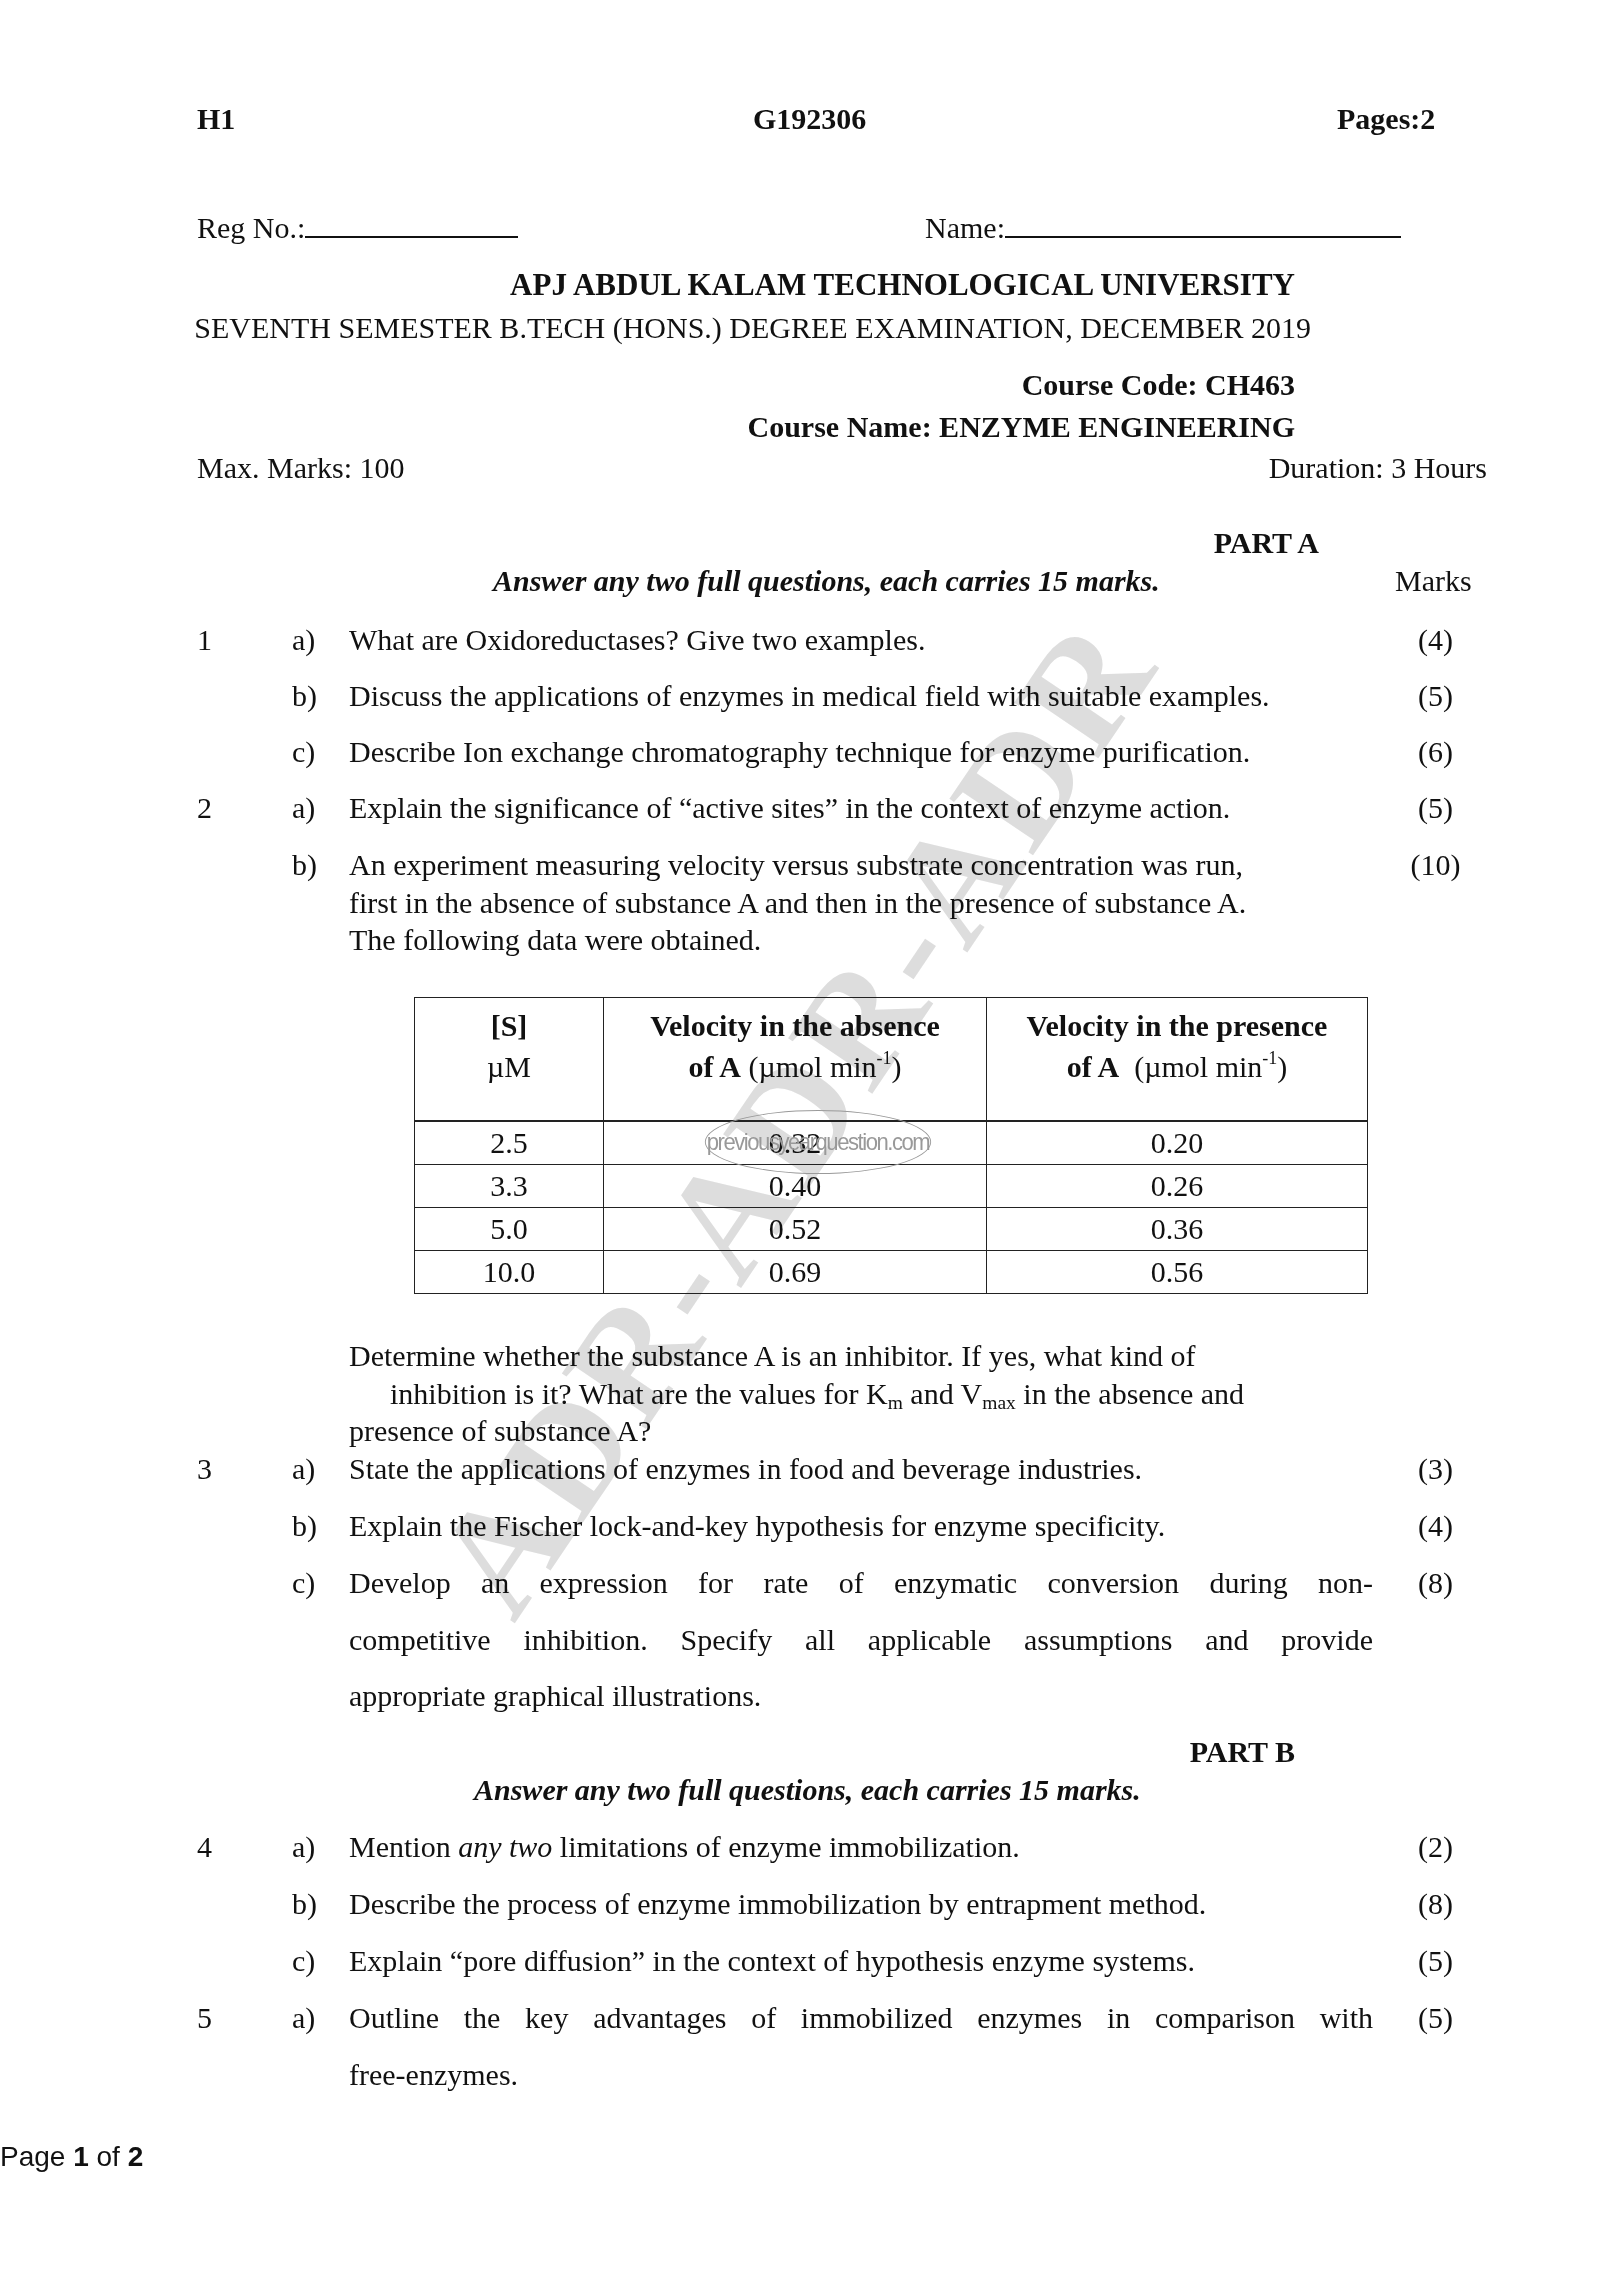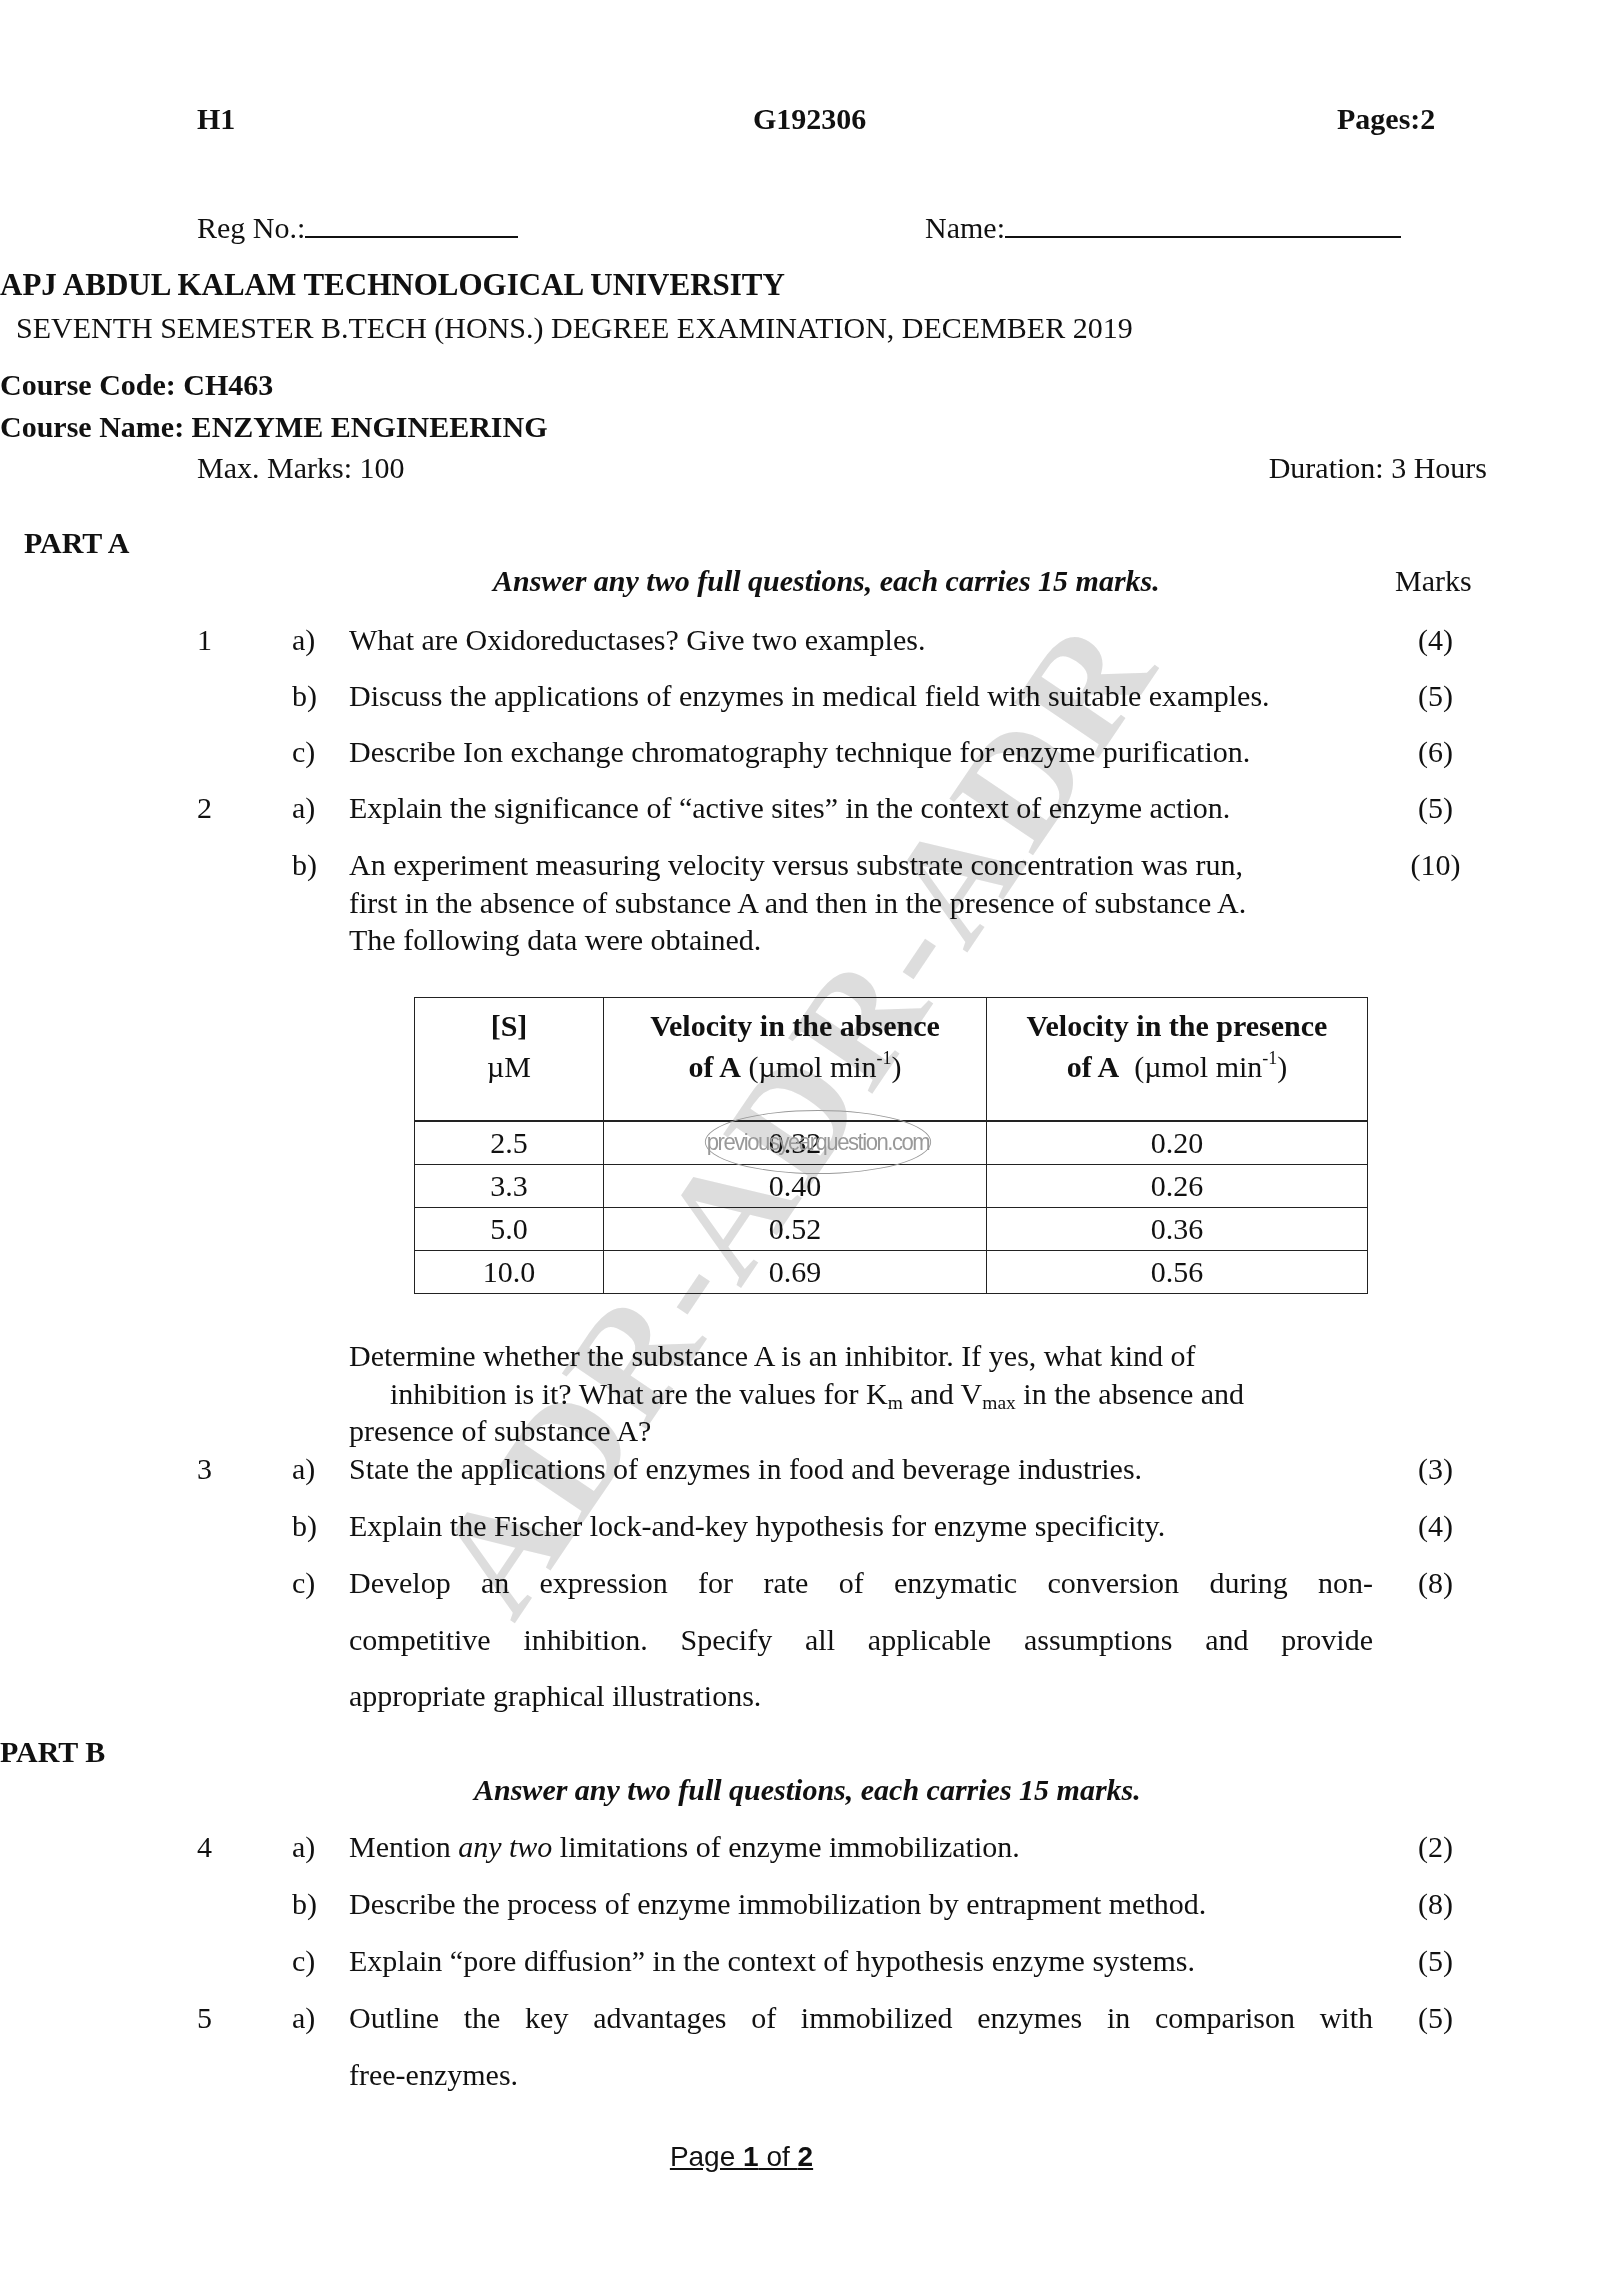--- a/index.html
+++ b/index.html
@@ -2,21 +2,21 @@
 <html style="font-size:13px"><head>
 <meta charset="utf-8">
 <style>
   html, body { margin: 0; padding: 0; background: #ffffff; }
   body { width: 1623px; height: 2295px; position: relative; overflow: hidden;
          font-family: "Liberation Serif", "DejaVu Serif", serif; color: #111; }
   .abs { position: absolute; white-space: nowrap; }
   .fs { font-size: 30px; line-height: 1; }
   .b { font-weight: bold; }
   .i { font-style: italic; }
-  .center { left: 0; width: 1295px; text-align: left; }
+  .center { left: 0; width: 1295px; text-align: right; }
   .qn { position: absolute; left: 197px; font-size: 30px; }
   .sub { position: absolute; left: 292px; font-size: 30px; }
   .txt { position: absolute; left: 349px; font-size: 30px; white-space: nowrap; }
   .txtj { position: absolute; left: 349px; width: 1024px; font-size: 30px; text-align: justify; text-align-last: justify; white-space: normal; }
   .mk { position: absolute; left: 1395px; width: 81px; text-align: center; font-size: 30px; }
   .uline { display: inline-block; border-bottom: 2.4px solid #111; vertical-align: baseline; height: 0; }
   
   .wm { position: absolute; left: 795px; top: 1116px; transform: translate(-50%, -50%) rotate(-56deg);
         font-family: "Liberation Serif", serif; font-weight: bold; font-size: 154px;
         color: #d8d8d8; letter-spacing: 4.9px; white-space: nowrap; opacity: 0.85; z-index: 0; }
@@ -28,22 +28,22 @@
   table.data th { font-weight: normal; vertical-align: top; padding-top: 6.5px; height: 115px; line-height: 41px; }
   table.data td { height: 42px; line-height: 42px; }
   table.data tr.first td { border-top: 2.4px solid #222; }
   .c1 { width: 188px; } .c2 { width: 382px; } .c3 { width: 380px; }
   sup { font-size: 18px; vertical-align: 13px; line-height: 0; }
   sub { font-size: 19.5px; vertical-align: -4.9px; line-height: 0; }
   .stamp { position: absolute; left: 695px; top: 1110px; width: 244px; height: 62px; border: 1.6px solid #9a9a9a;
            border-radius: 50%; z-index: 2; display: flex; align-items: center; justify-content: center;
            font-family: "Liberation Sans", sans-serif; font-size: 24px; color: #999; letter-spacing: -1.6px;
            transform: scaleX(0.92); }
-  .footer { position: absolute; top: 2141px; left: 0; width: 1483px; text-align: center;
-            font-family: "Liberation Sans", "DejaVu Sans", sans-serif; font-size: 28px; text-decoration: underline; }
+  .footer { position: absolute; top: 2141px; left: 0; width: 1483px; 
+            font-family: "Liberation Sans", "DejaVu Sans", sans-serif; font-size: 28px; }
 </style>
 </head>
 <body>
 
 <div class="wm">ADR-ADR-ADR</div>
 
 <div class="content">
 
   <div class="abs fs b" style="left:197px; top:104px;">H1</div>
   <div class="abs fs b" style="left:753px; top:104px;">G192306</div>

